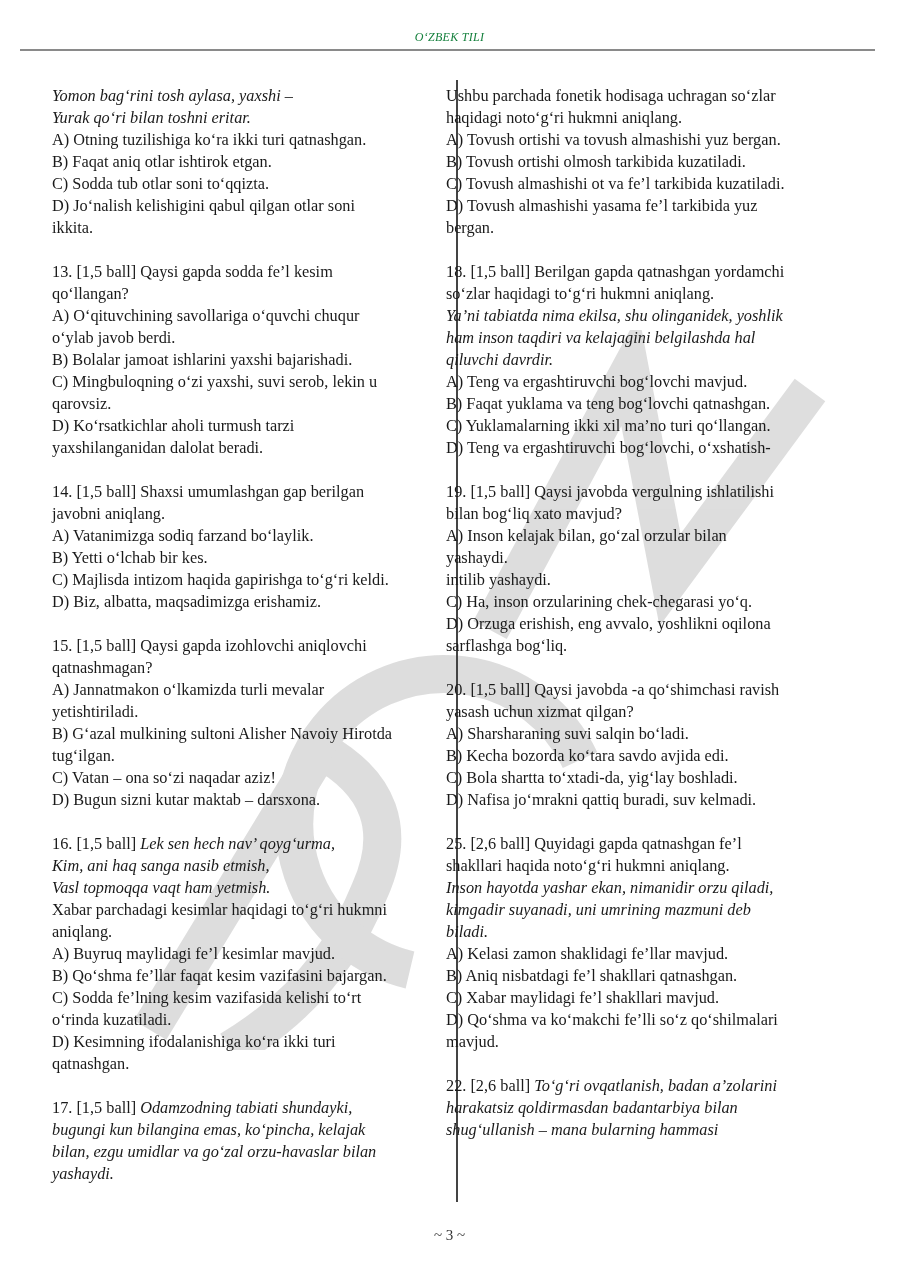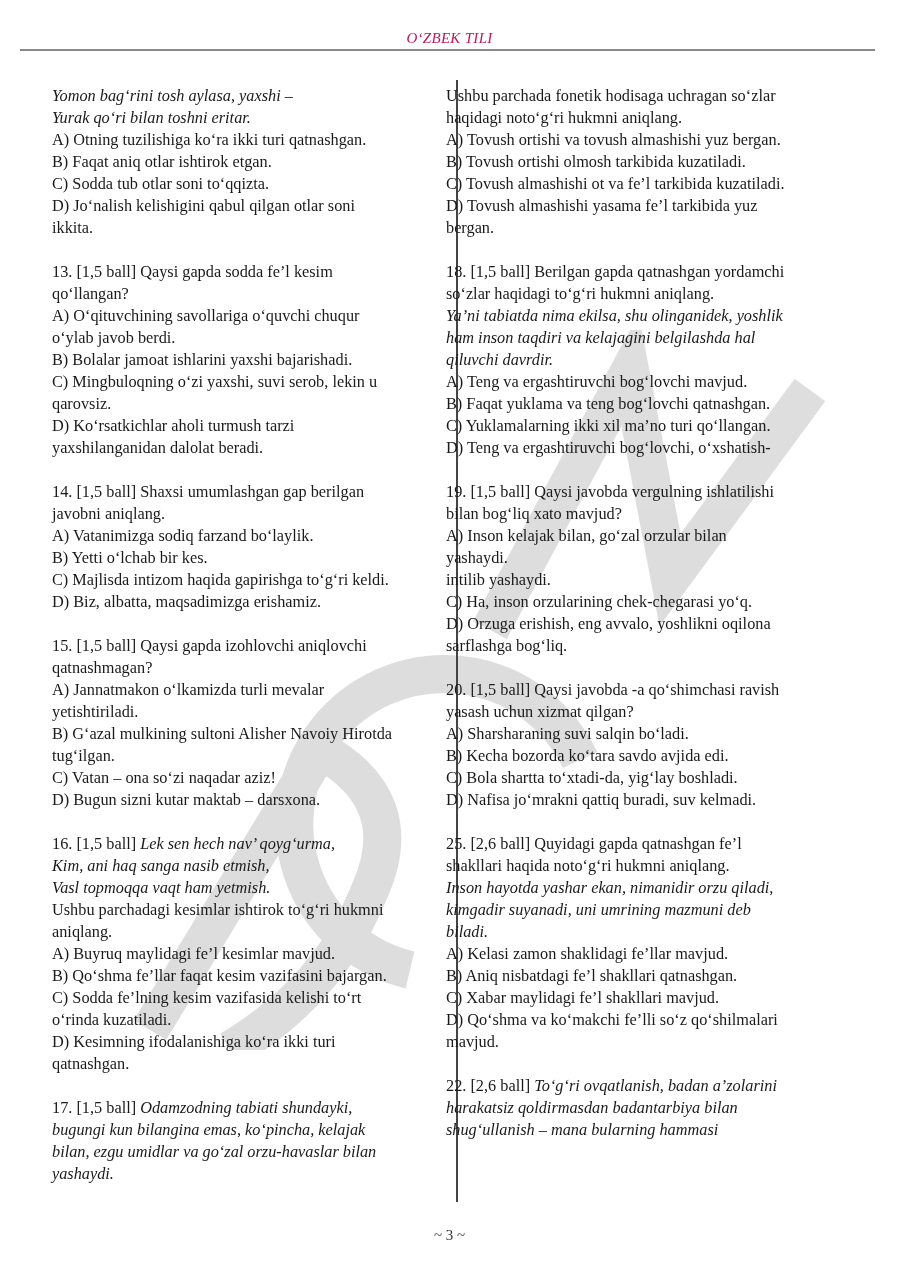--- a/index.html
+++ b/index.html
@@ -3,21 +3,21 @@
 <meta charset="utf-8">
 <style>
   html, body { margin: 0; padding: 0; background: #ffffff; }
   body {
     width: 899px; height: 1280px; position: relative; overflow: hidden;
     font-family: "Liberation Serif", "DejaVu Serif", serif;
     color: #1a1a1a;
   }
   .header-title {
     position: absolute; top: 30px; left: 0; width: 899px; text-align: center;
-    font-style: italic; font-size: 15px; letter-spacing: 0.3px; color: #be185d;
+    font-style: italic; font-size: 12px; letter-spacing: 0.3px; color: #15803d;
   }
   .header-rule {
     position: absolute; top: 49px; left: 20px; width: 855px; height: 2px; background: #8a8a8a;
   }
   .column-divider {
     position: absolute; top: 80px; left: 456px; width: 1.5px; height: 1122px; background: #444;
   }
   .column {
     position: absolute; top: 85px; font-size: 16.3px; line-height: 22px;
   }
@@ -95,21 +95,21 @@
     <span class="line">B) G‘azal mulkining sultoni Alisher Navoiy Hirotda</span>
     <span class="line">tug‘ilgan.</span>
     <span class="line">C) Vatan – ona so‘zi naqadar aziz!</span>
     <span class="line">D) Bugun sizni kutar maktab – darsxona.</span>
   </div>
 
   <div class="question">
     <span class="line"><span>16.</span> <span class="b">[1,5 ball]</span><span class="it"> Lek sen hech nav’ qoyg‘urma,</span></span>
     <span class="line it">Kim, ani haq sanga nasib etmish,</span>
     <span class="line it">Vasl topmoqqa vaqt ham yetmish.</span>
-    <span class="line"><span>Ushbu parchadagi kesimlar ishtirok </span><span class="b">to‘g‘ri</span><span> hukmni</span></span>
+    <span class="line"><span>Xabar parchadagi kesimlar haqidagi </span><span class="b">to‘g‘ri</span><span> hukmni</span></span>
     <span class="line">aniqlang.</span>
     <span class="line">A) Buyruq maylidagi fe’l kesimlar mavjud.</span>
     <span class="line">B) Qo‘shma fe’llar faqat kesim vazifasini bajargan.</span>
     <span class="line">C) Sodda fe’lning kesim vazifasida kelishi to‘rt</span>
     <span class="line">o‘rinda kuzatiladi.</span>
     <span class="line">D) Kesimning ifodalanishiga ko‘ra ikki turi</span>
     <span class="line">qatnashgan.</span>
   </div>
 
   <div class="question">

